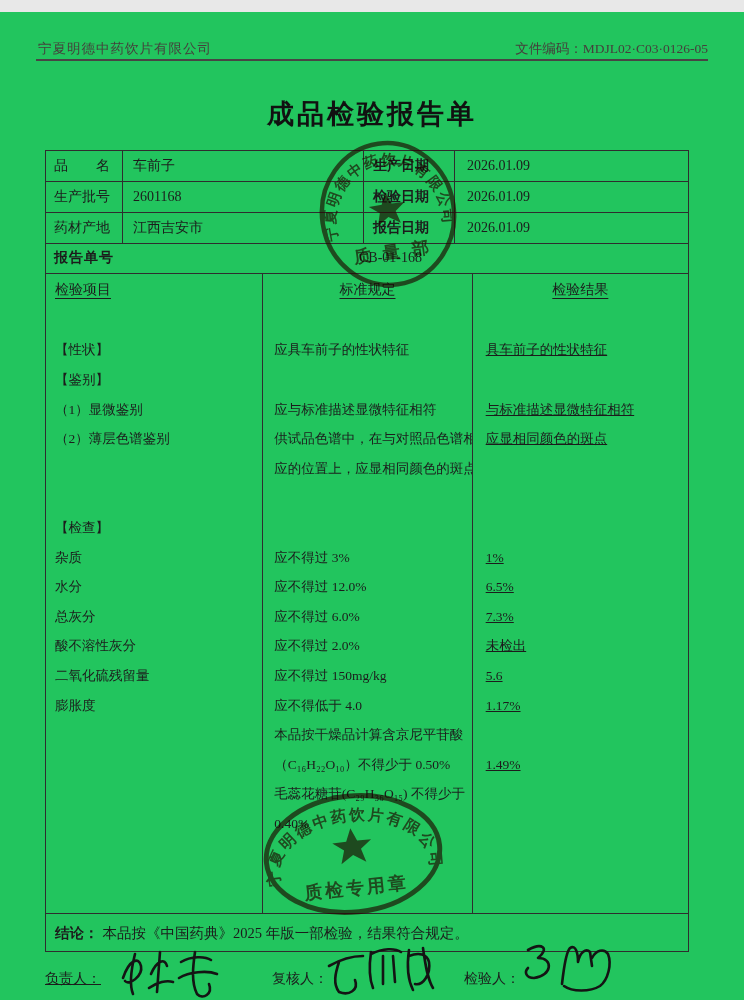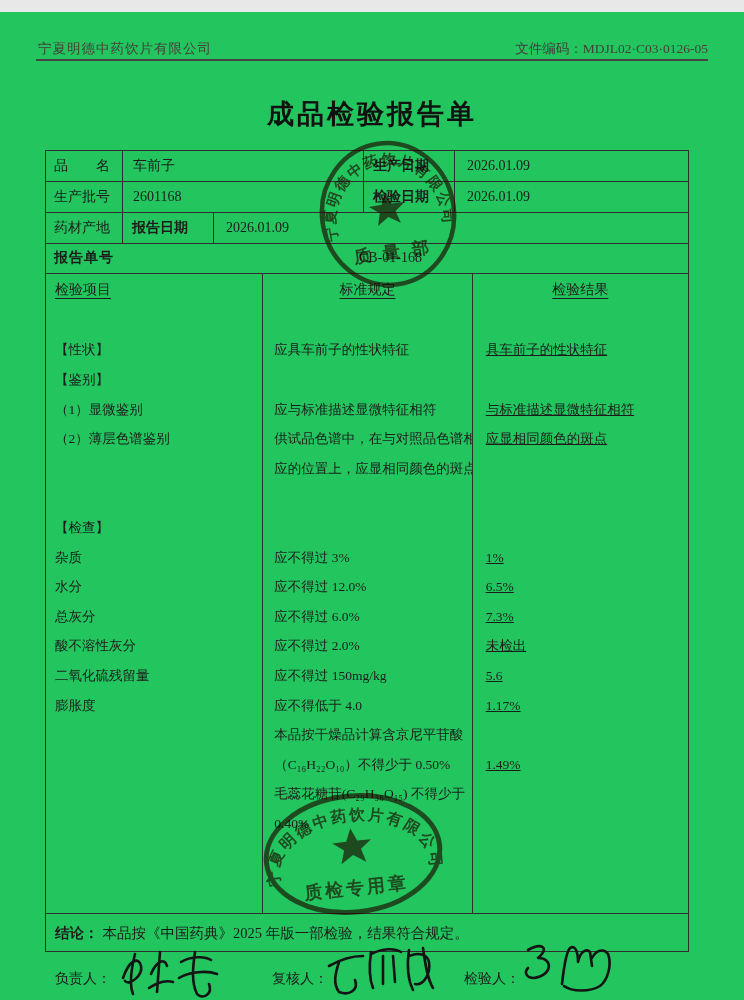--- a/index.html
+++ b/index.html
@@ -42,21 +42,21 @@
   .col-std .col-head, .col-result .col-head { justify-content:center; }
   .line-cell { height:29.6px; display:flex; align-items:center; font-size:13.5px; white-space:nowrap; }
   .col-items  .line-cell { padding-left:9px; }
   .col-std    .line-cell { padding-left:11px; }
   .col-result .line-cell { padding-left:13px;text-decoration:underline; }
   
   .conclusion { height:38px; display:flex; align-items:center; padding-left:9px; font-size:14.5px; }
   .conclusion b { font-weight:bold; margin-right:4px; }
   
   .signoff-label { position:absolute; font-size:14px; top:958px; }
-  .sl-1 { left:55px; } .sl-2 { left:272px; } .sl-3 { left:464px; }
+  .sl-1 { left:45px;text-decoration:underline; } .sl-2 { left:272px; } .sl-3 { left:464px; }
   .sig { position:absolute; pointer-events:none; }
   .sig path { fill:none; stroke:#141414; stroke-width:2.6; stroke-linecap:round; stroke-linejoin:round; }
   
   .stamp { position:absolute; pointer-events:none; mix-blend-mode:multiply; opacity:.88; }
   .stamp text { font-family:"Liberation Serif","DejaVu Serif",serif; font-weight:bold; }
 </style>
 </head>
 <body>
 
 <div class="page">
@@ -78,20 +78,21 @@
 
   <div class="info-row">
     <div class="c c-l1">生产批号</div>
     <div class="c c-v1">2601168</div>
     <div class="c c-l2">检验日期</div>
     <div class="c c-v2">2026.01.09</div>
   </div>
 
   <div class="info-row">
     <div class="c c-l1">药材产地</div>
+    <div class="c c-v1">江西吉安市</div>
     <div class="c c-l2">报告日期</div>
     <div class="c c-v2">2026.01.09</div>
   </div>
 </div>
 
     <div class="reportno-row">
       <span class="lbl">报告单号</span>
       <span class="val">CB-01-168</span>
     </div>
 

